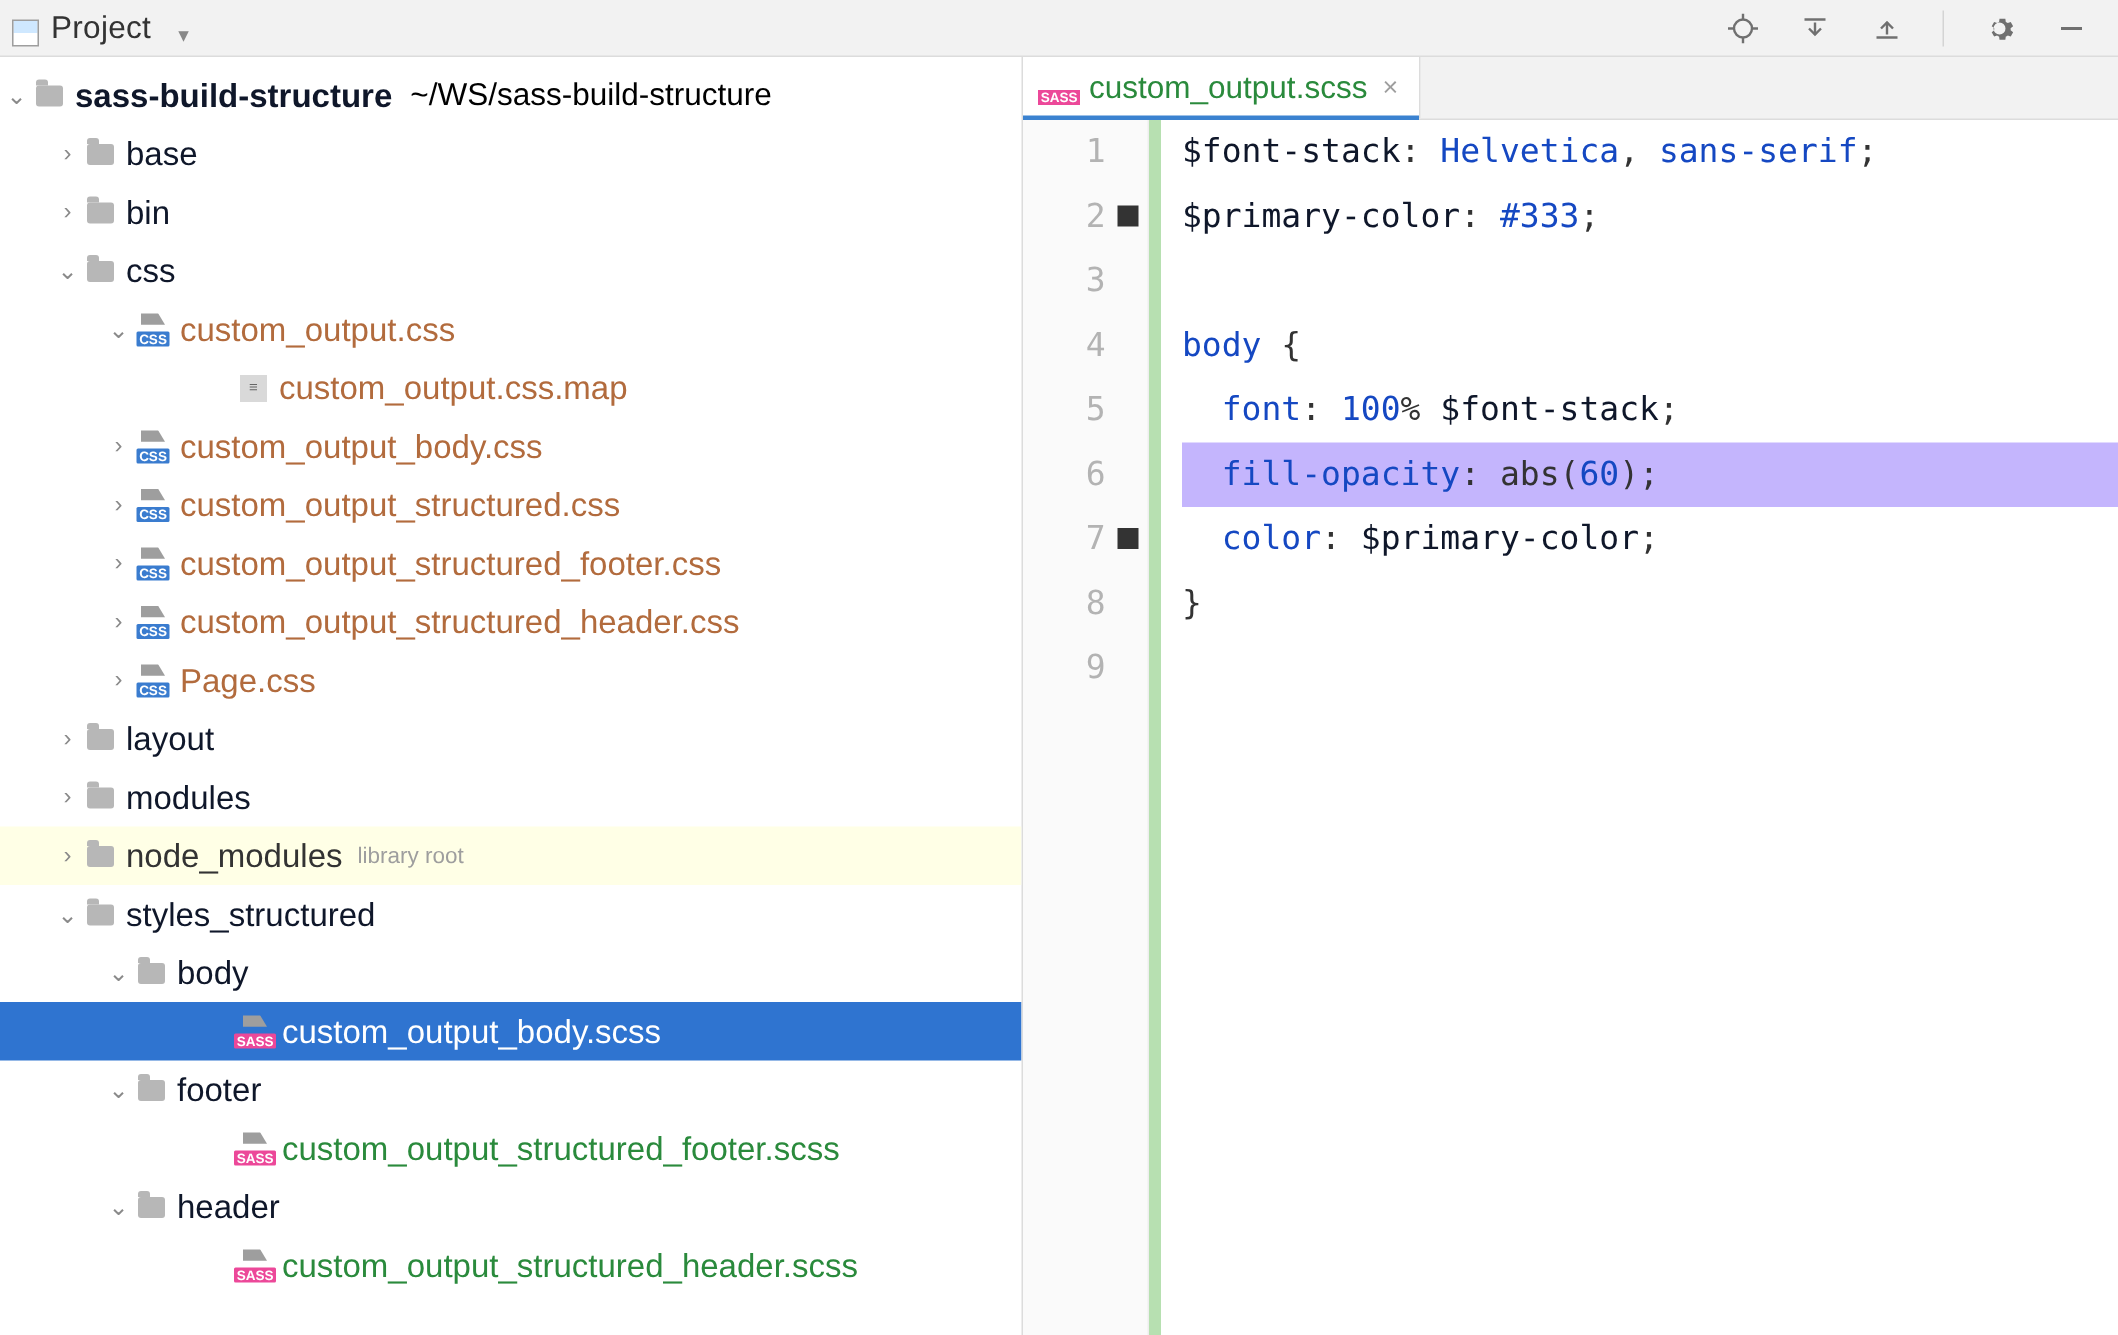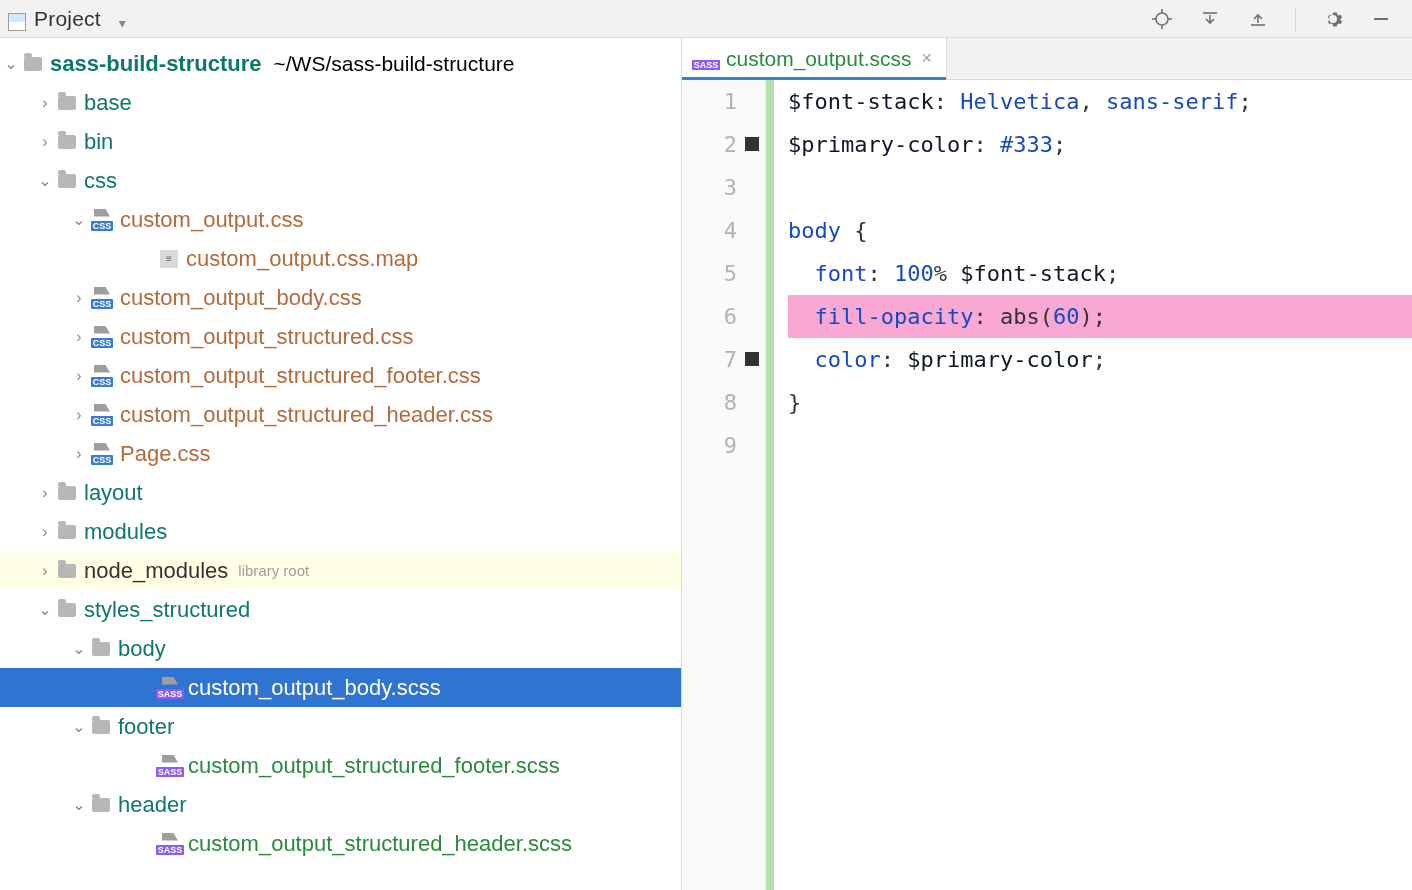--- a/index.html
+++ b/index.html
@@ -26,24 +26,24 @@
 .tree { font-size: 22px; padding-top: 6px; }
 .row { display:flex; align-items:center; height: 39px; white-space:nowrap; padding-right:8px; }
 .row .twisty { width: 14px; text-align:center; color:#8a8a8a; font-size:16px; margin-right: 6px; }
 .row .twisty.invis { visibility:hidden; }
 .row .folder-ic { width:18px; height:14px; background:#b7b7b7; border-radius:2px; margin-right: 8px; position:relative; }
 .row .folder-ic::before { content:""; position:absolute; top:-4px; left:0; width:8px; height:4px; background:#b7b7b7; border-radius:2px 2px 0 0; }
 .row .file-ic { width:20px; height:22px; margin-right:8px; display:flex; flex-direction:column; justify-content:flex-end; align-items:center; font-size:9px; font-weight:700; color:#fff; position:relative; }
 .row .file-ic::before { content:""; position:absolute; top:0; left:2px; right:2px; height:8px; background:#9e9e9e; clip-path: polygon(0 0, 70% 0, 100% 100%, 0 100%); }
 .row .file-ic .badge { padding:0 2px; border-radius:1px; line-height:10px; }
 .badge-css { background:#3a7ccf; }
-.badge-sass { background:#8b5cf6; }
+.badge-sass { background:#ec4899; }
 .row .map-ic { width:18px; height:18px; background:#d9d9d9; margin-right:8px; display:flex; align-items:center; justify-content:center; font-size:10px; color:#666; }
 
-.row .label { color:#0f766e; }
+.row .label { color:#0f172a; }
 .row.generated .label { color:#b26b3d; }
 .row.sass .label { color:#2a8a3c; }
 .row.selected { background:#2f74d0; }
 .row.selected .label { color:#fff; }
 .row.highlight { background:#ffffe6; }
 .row.highlight .label { color:#333; }
 .row.highlight .suffix { color:#9e9e9e; margin-left:10px; font-size:15px; }
 .row .projpath { color:#000000; margin-left:12px; font-size:21px;text-align:center; }
 
 .indent-0 { padding-left: 4px; }
@@ -58,21 +58,21 @@
 .tab .file-ic { width:20px; height:22px; display:flex; align-items:flex-end; justify-content:center; }
 .tab .close { color:#9e9e9e; font-size:18px; cursor:pointer; }
 
 .editor { flex:1; display:flex; font-family: "Menlo","Consolas",monospace; font-size:22px; line-height:43px; }
 .gutter { width: 84px; background:#fafafa; border-right:1px solid #eee; color:#b3b3b3; text-align:right; padding: 0 28px 0 0; position:relative; }
 .gutter .ln { height:43px; position:relative; }
 .gutter .ln .sq { position:absolute; right:-22px; top:14px; width:14px; height:14px; background:#333; }
 .vcs { width:8px; background:#b7e0b1; }
 .code { flex:1; padding-left: 14px; }
 .code .line { height:43px; white-space:pre; }
-.code .line.current { background:#f9a8d4; }
+.code .line.current { background:#c4b5fd; }
 
 
 .tk-var { color:#0f172a; }
 .tk-punc { color:#333; }
 .tk-ident { color:#1548c2; }
 .tk-sel { color:#1548c2; }
 .tk-prop { color:#1548c2; }
 .tk-num { color:#1548c2; }
 .tk-func { color:#333; }
 </style>

